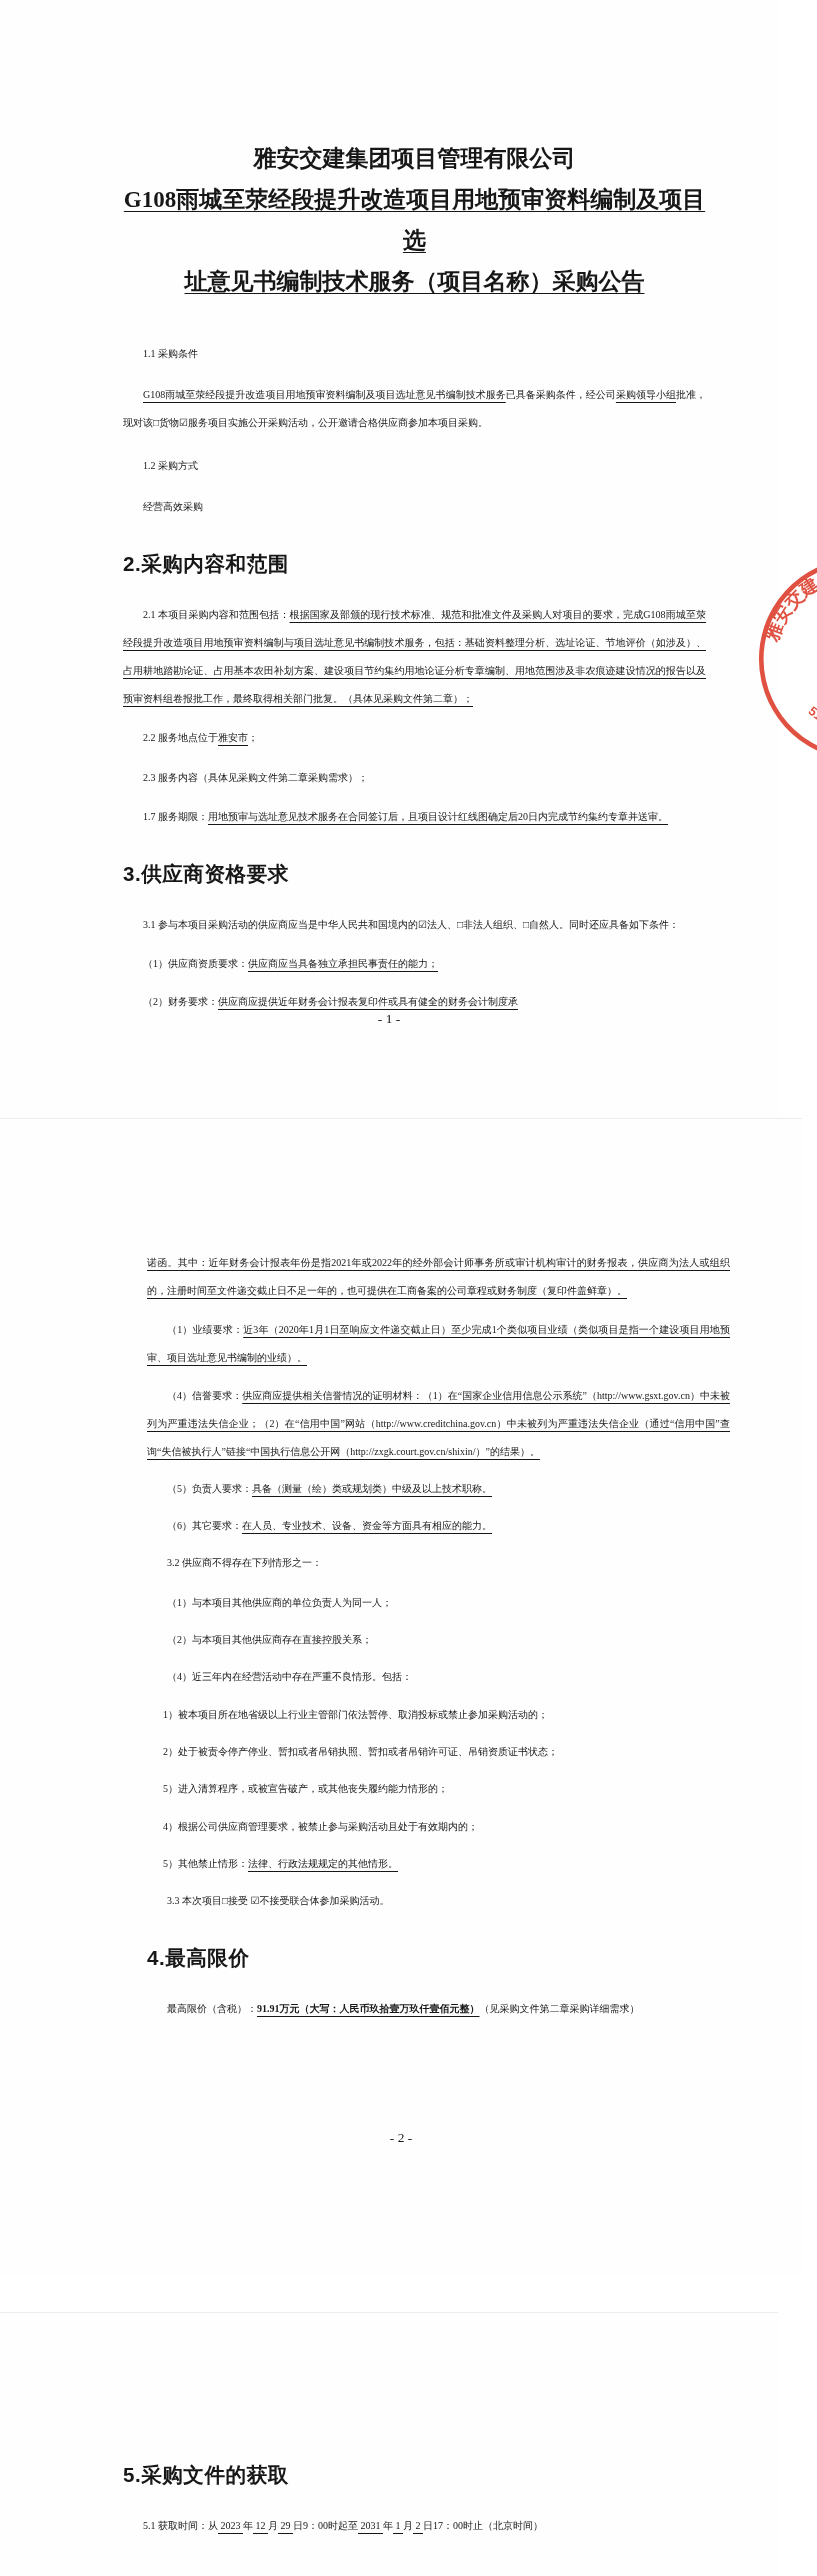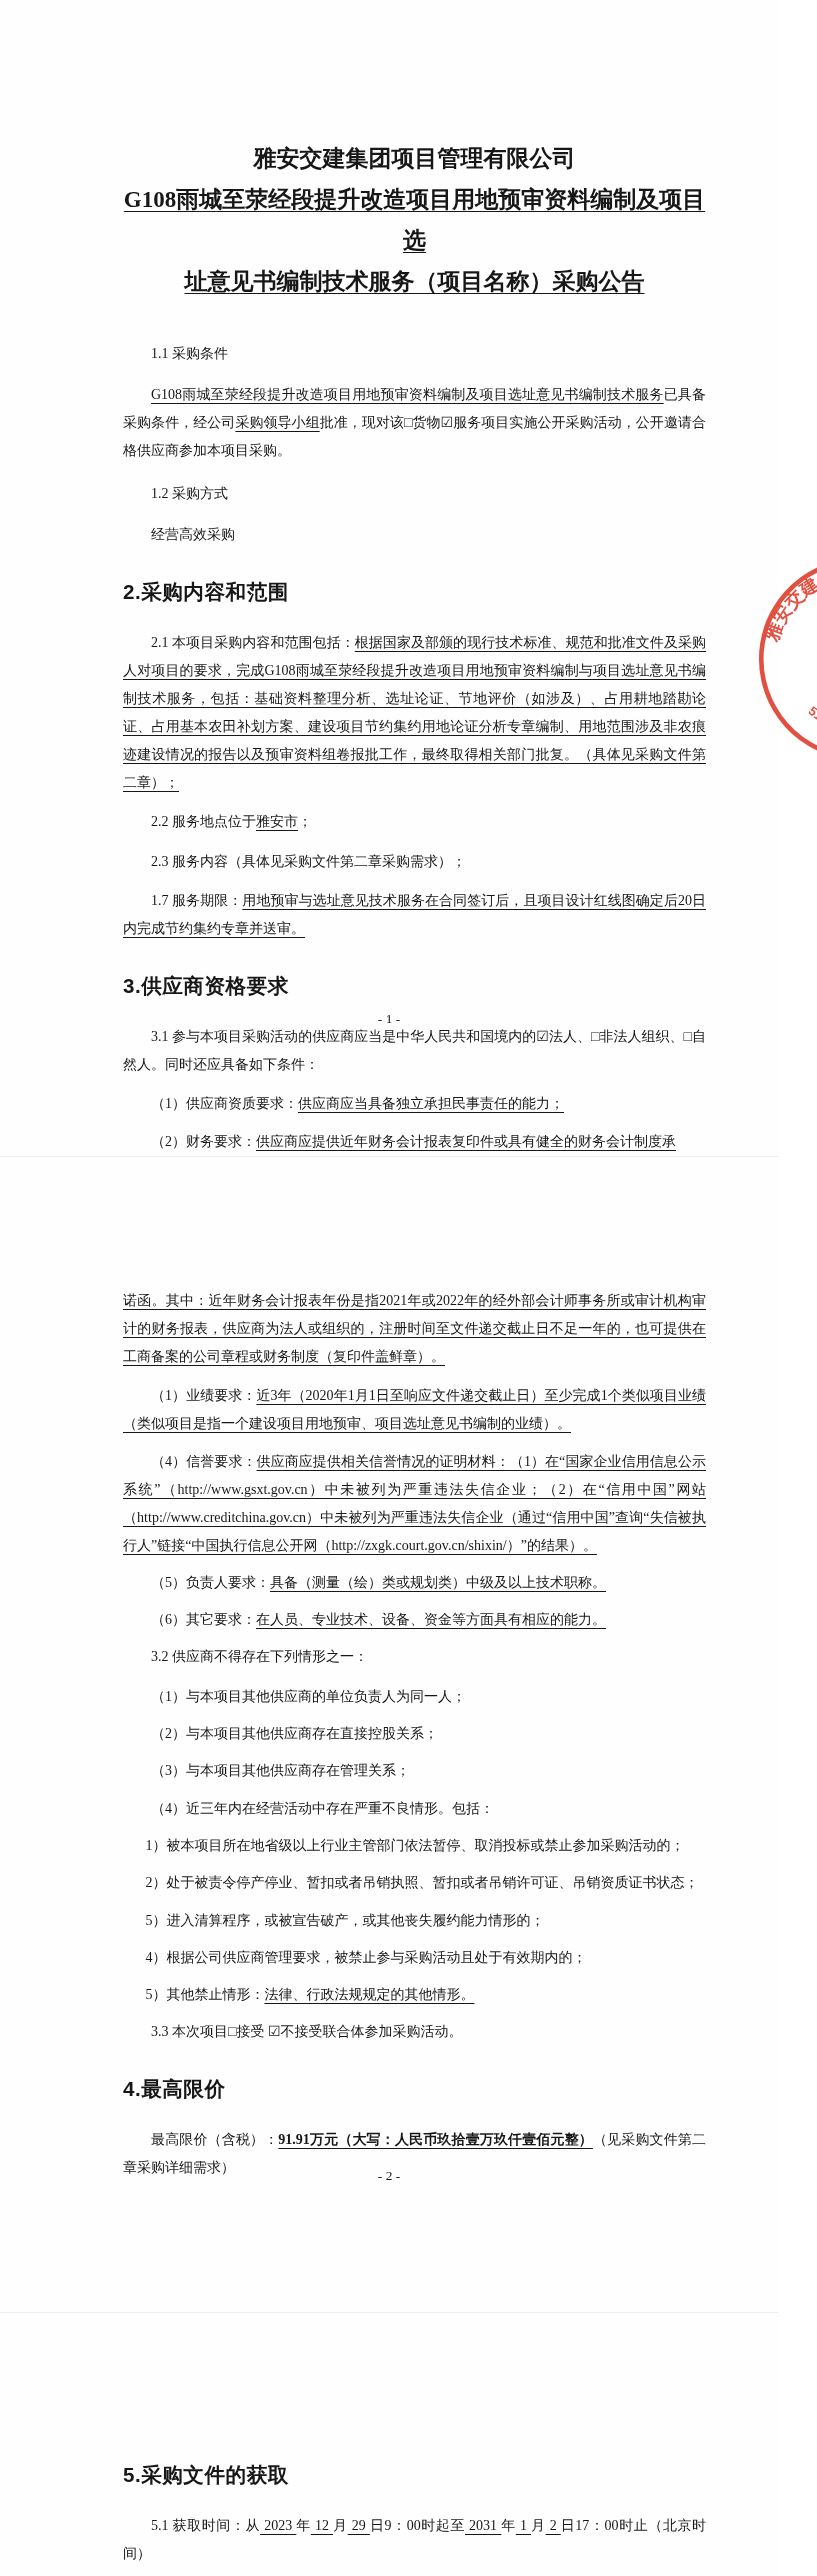--- a/index.html
+++ b/index.html
@@ -3,26 +3,26 @@
 <meta charset="utf-8">
 <style>
   html,body{margin:0;padding:0;background:#fff;}
   #doc{
     position:relative;width:818px;height:3468px;margin:0 auto;
     background:#ffffff;overflow:hidden;color:#171717;
     font-family:"Liberation Serif", serif;
   }
   .page{position:absolute;left:0;width:778px;height:1156px;background:#fefefe;}
   #page1{top:0;}
-  #page2{top:1156px;border-top:1px solid #ededed;}
+  #page2{top:1118px;border-top:1px solid #ededed;padding-left:24px;}
   #page3{top:2312px;border-top:1px solid #ededed;}
   .content{padding:138px 72px 0 123px;}
   #page2 .content,#page3 .content{padding-top:130px;}
 
-  p{margin:0 0 11.3px;font-size:14px;line-height:28px;text-align:justify;text-indent:2em;}
+  p{margin:0 0 11.3px;font-size:10px;line-height:28px;text-align:justify;text-indent:2em;}
   p.cont{text-indent:0;}
   p.item{text-indent:2em;margin-bottom:9.3px;}
   p.subitem{text-indent:1.6em;margin-bottom:9.3px;}
 
   .title-block{margin-bottom:38px;}
   .t-line{font-size:23px;line-height:41px;font-weight:bold;text-align:center;text-indent:0;margin:0;}
   .hsec{
     font-family:"Liberation Sans", sans-serif;font-size:20.6px;font-weight:bold;
     letter-spacing:0.5px;text-indent:0;margin:29px 0 24px;line-height:27px;text-align:left;
   }
@@ -87,21 +87,20 @@
     <div class="content">
       <p class="cont"><span class="u">诺函。其中：近年财务会计报表年份是指2021年或2022年的经外部会计师事务所或审计机构审计的财务报表，供应商为法人或组织的，注册时间至文件递交截止日不足一年的，也可提供在工商备案的公司章程或财务制度（复印件盖鲜章）。</span></p>
       <p class="item"><span>（1）业绩要求：</span><span class="u">近3年（2020年1月1日至响应文件递交截止日）至少完成1个类似项目业绩（类似项目是指一个建设项目用地预审、项目选址意见书编制的业绩）。</span></p>
       <p class="item"><span>（4）信誉要求：</span><span class="u">供应商应提供相关信誉情况的证明材料：（1）在“国家企业信用信息公示系统”（http://www.gsxt.gov.cn）中未被列为严重违法失信企业；（2）在“信用中国”网站（http://www.creditchina.gov.cn）中未被列为严重违法失信企业（通过“信用中国”查询“失信被执行人”链接“中国执行信息公开网（http://zxgk.court.gov.cn/shixin/）”的结果）。</span></p>
       <p class="item"><span>（5）负责人要求：</span><span class="u">具备（测量（绘）类或规划类）中级及以上技术职称。</span></p>
       <p class="item"><span>（6）其它要求：</span><span class="u">在人员、专业技术、设备、资金等方面具有相应的能力。</span></p>
 
       <p>3.2 供应商不得存在下列情形之一：</p>
       <p class="item">（1）与本项目其他供应商的单位负责人为同一人；</p>
       <p class="item">（2）与本项目其他供应商存在直接控股关系；</p>
-      <p class="item">（3）与本项目其他供应商存在管理关系；</p>
       <p class="item">（4）近三年内在经营活动中存在严重不良情形。包括：</p>
       <p class="subitem">1）被本项目所在地省级以上行业主管部门依法暂停、取消投标或禁止参加采购活动的；</p>
       <p class="subitem">2）处于被责令停产停业、暂扣或者吊销执照、暂扣或者吊销许可证、吊销资质证书状态；</p>
       <p class="subitem">5）进入清算程序，或被宣告破产，或其他丧失履约能力情形的；</p>
       <p class="subitem">4）根据公司供应商管理要求，被禁止参与采购活动且处于有效期内的；</p>
       <p class="subitem"><span>5）其他禁止情形：</span><span class="u">法律、行政法规规定的其他情形。</span></p>
       <p>3.3 本次项目□接受 ☑不接受联合体参加采购活动。</p>
 
       <h2 class="hsec">4.最高限价</h2>
       <p><span>最高限价（含税）：</span><span class="u b">91.91万元（大写：人民币玖拾壹万玖仟壹佰元整）</span><span>（见采购文件第二章采购详细需求）</span></p>

